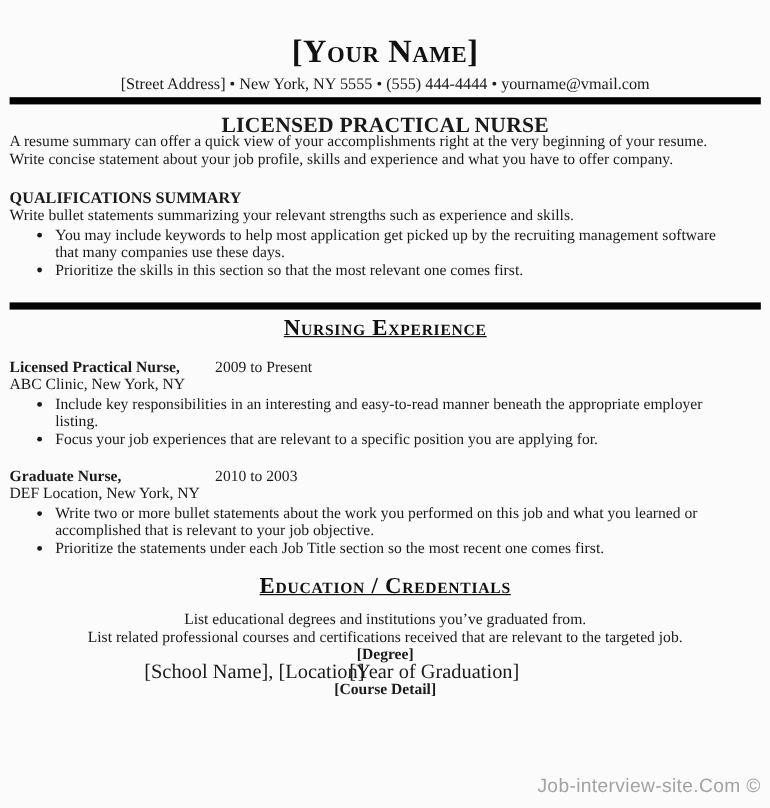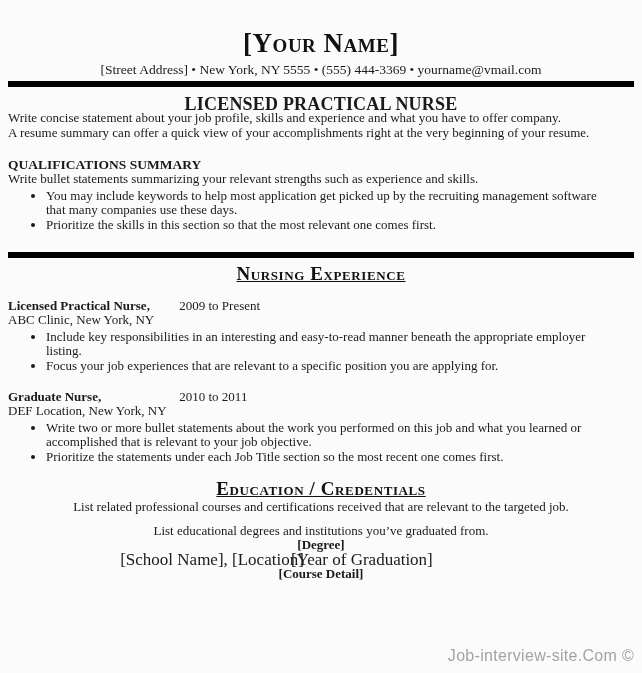--- a/index.html
+++ b/index.html
@@ -126,26 +126,26 @@
     color: #a3a3a3;
     letter-spacing: 0.3px;
   }
 </style>
 </head>
 <body>
 
 <div class="page">
 
   <div class="name">[Your Name]</div>
-  <div class="contact">[Street Address] • New York, NY 5555 •  (555) 444-3369 • yourname@vmail.com</div>
+  <div class="contact">[Street Address] • New York, NY 5555 •  (555) 444-4444 • yourname@vmail.com</div>
   <hr class="divider">
 
   <div class="sec-title-caps">LICENSED PRACTICAL NURSE</div>
+  <p class="body-line">A resume summary can offer a quick view of your accomplishments right at the very beginning of your resume.</p>
   <p class="body-line">Write concise statement about your job profile, skills and experience and what you have to offer company.</p>
-  <p class="body-line">A resume summary can offer a quick view of your accomplishments right at the very beginning of your resume.</p>
 
   <div class="subhead">QUALIFICATIONS SUMMARY</div>
   <p class="body-line">Write bullet statements summarizing your relevant strengths such as experience and skills.</p>
   <ul class="bullets">
     <li>You may include keywords to help most application get picked up by the recruiting management software that many companies use these days.</li>
     <li>Prioritize the skills in this section so that the most relevant one comes first.</li>
   </ul>
 
   <hr class="divider divider2">
 
@@ -159,32 +159,32 @@
     <div class="employer">ABC Clinic, New York, NY</div>
     <ul class="bullets">
       <li>Include key responsibilities in an interesting and easy-to-read manner beneath the appropriate employer listing.</li>
       <li>Focus your job experiences that are relevant to a specific position you are applying for.</li>
     </ul>
   </div>
 
   <div class="job second">
     <div class="job-line">
       <span class="job-title">Graduate Nurse,</span>
-      <span class="job-dates">2010 to 2011</span>
+      <span class="job-dates">2010 to 2003</span>
     </div>
     <div class="employer">DEF Location, New York, NY</div>
     <ul class="bullets">
       <li>Write two or more bullet statements about the work you performed on this job and what you learned or accomplished that is relevant to your job objective.</li>
       <li>Prioritize the statements under each Job Title section so the most recent one comes first.</li>
     </ul>
   </div>
 
   <div class="sec-heading edu-heading">Education / Credentials</div>
+  <div class="edu-line first">List educational degrees and institutions you’ve graduated from.</div>
   <div class="edu-line">List related professional courses and certifications received that are relevant to the targeted job.</div>
-  <div class="edu-line first">List educational degrees and institutions you’ve graduated from.</div>
   <div class="edu-line edu-bold">[Degree]</div>
   <div class="edu-row">
     <span class="col-left">[School Name], [Location]</span>
     <span class="col-right">[Year of Graduation]</span>
   </div>
   <div class="edu-line edu-bold">[Course Detail]</div>
 
 </div>
 
 <div class="watermark">Job-interview-site.Com ©</div>

